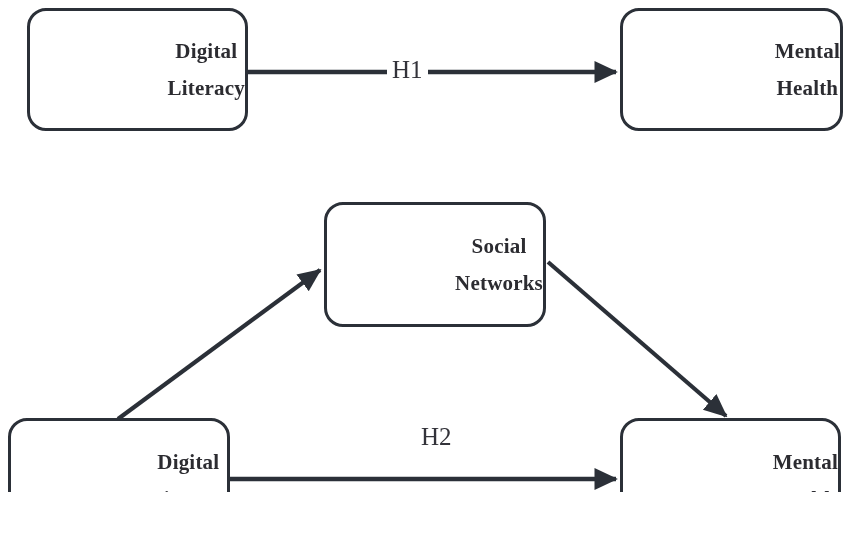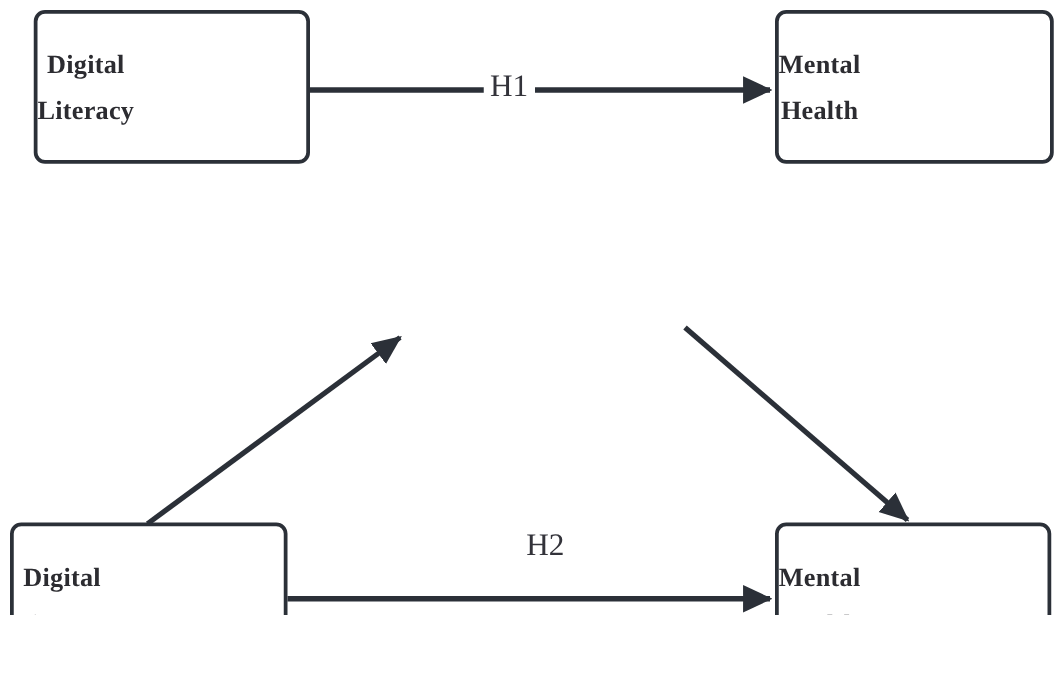--- a/index.html
+++ b/index.html
@@ -23,24 +23,24 @@
     left: 0;
     top: 0;
     width: 851px;
     height: 551px;
   }
   .node-box {
     position: absolute;
     box-sizing: border-box;
     background: #ffffff;
     border: 3px solid #2b3038;
-    border-radius: 9px;
+    border-radius: 19px;
     display: flex;
     align-items: center;
-    justify-content: flex-start;
+    justify-content: flex-end;
     z-index: 3;
   }
   .node-label {
     font-family: "Liberation Serif", "DejaVu Serif", serif;
     font-weight: bold;
     font-size: 21px;
     line-height: 37px;
     color: #2c2c31;
     text-align: center;
     letter-spacing: 0.2px;
@@ -100,20 +100,24 @@
   <div class="node-box" id="node-dl-top">
     <span class="node-label">Digital
 Literacy</span>
   </div>
 
   <div class="node-box" id="node-mh-top">
     <span class="node-label">Mental
 Health</span>
   </div>
 
+  <div class="node-box" id="node-sn">
+    <span class="node-label">Social
+Networks</span>
+  </div>
 
   <div class="node-box" id="node-dl-bot">
     <span class="node-label">Digital
 Literacy</span>
   </div>
 
   <div class="node-box" id="node-mh-bot">
     <span class="node-label">Mental
 Health</span>
   </div>

